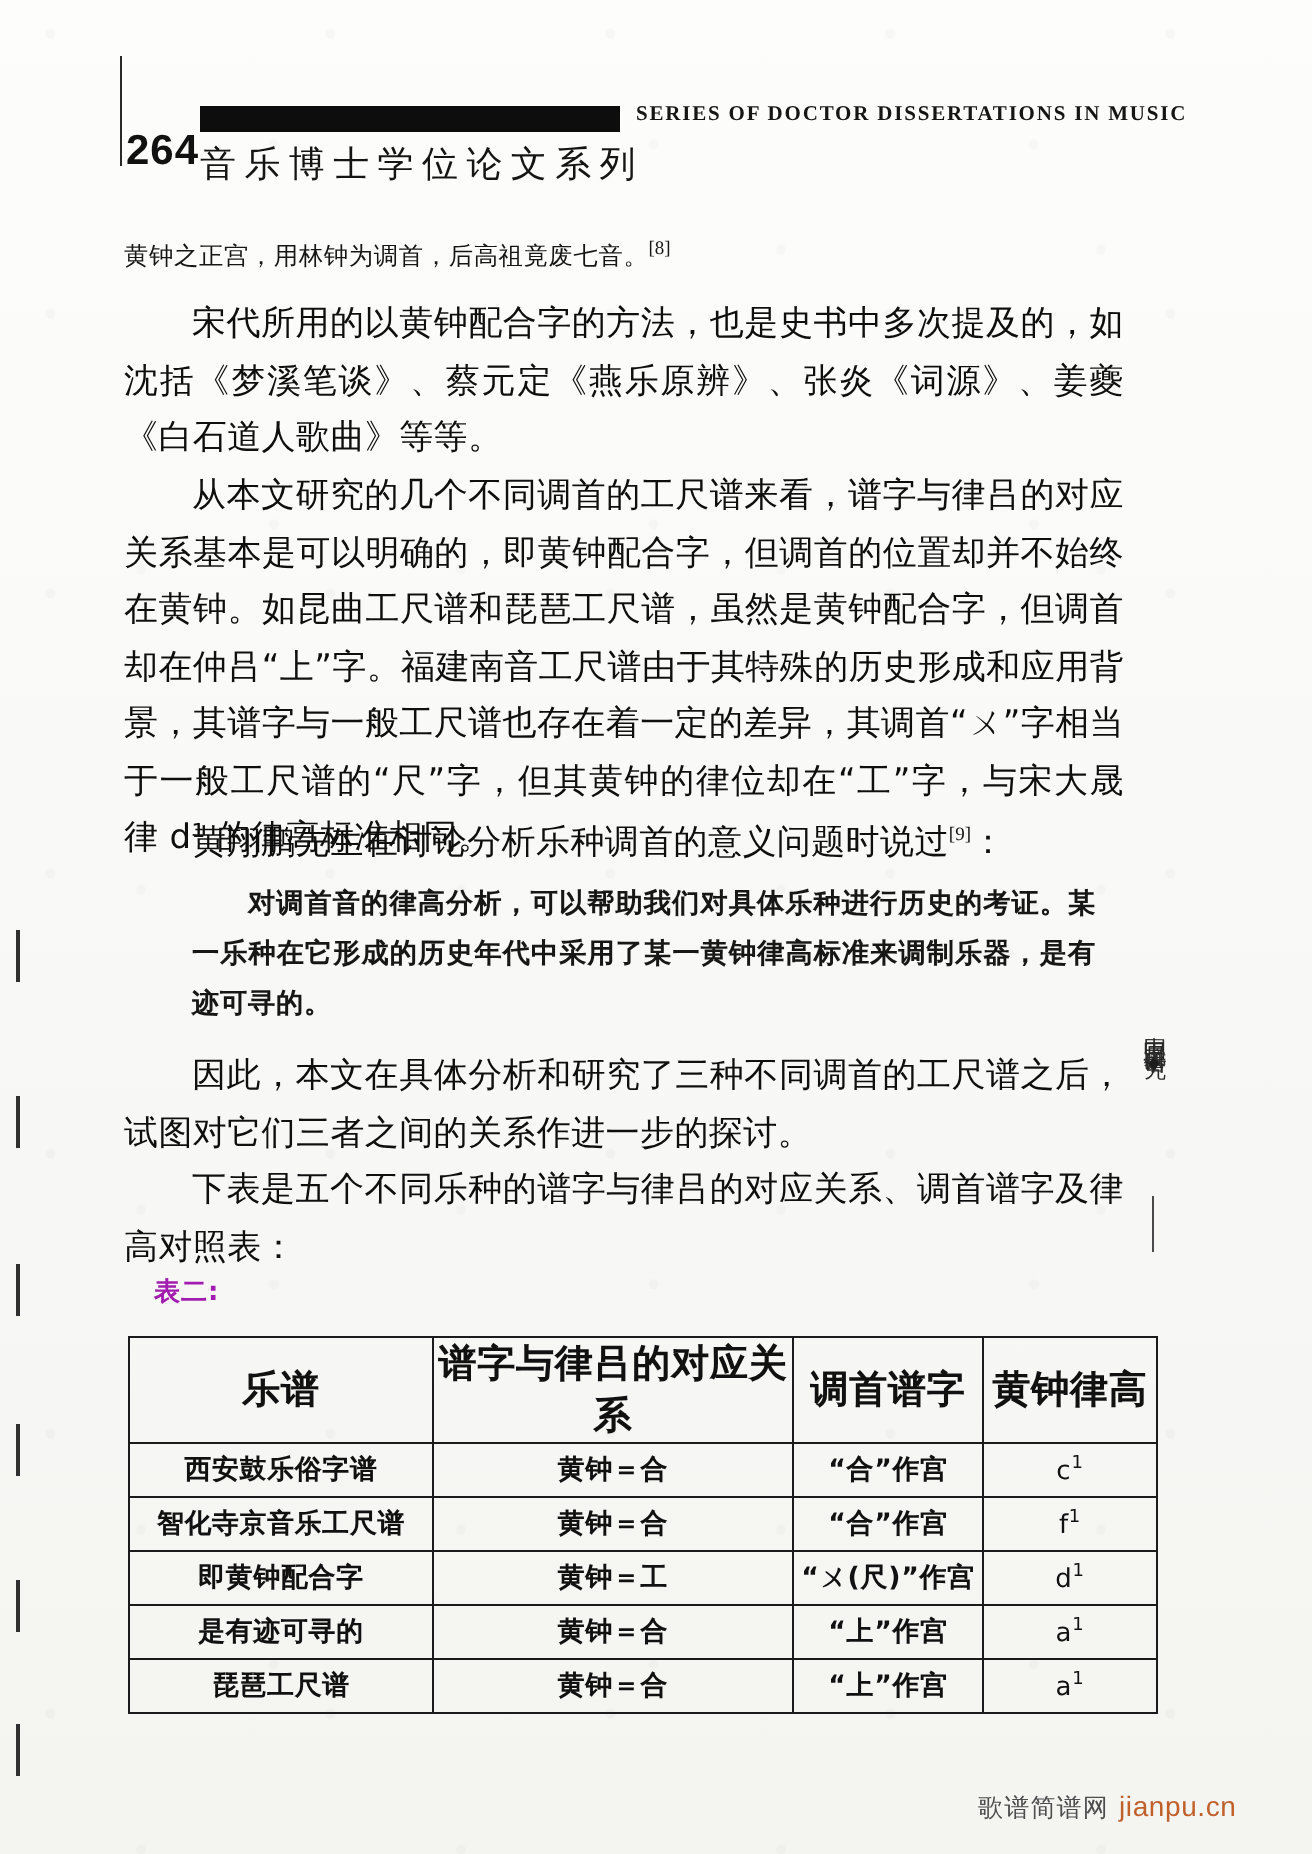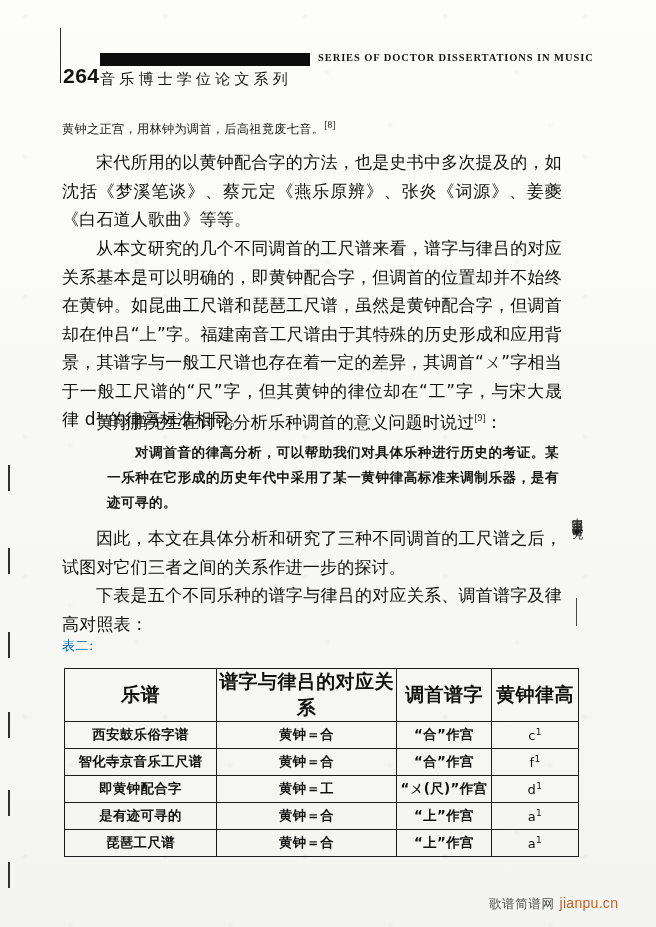--- a/index.html
+++ b/index.html
@@ -71,21 +71,21 @@
     font-size: 21px;
     font-weight: 700;
     color: #111;
     font-family: Liberation Sans, sans-serif;
     letter-spacing: 0.5px;
   }
   #header-zh {
     position: absolute;
     left: 40px;
     top: 20px;
-    font-size: 15px;
+    font-size: 18px;
     letter-spacing: 4.2px;
     color: #151515;
     font-family: "DejaVu Sans", "Liberation Sans", sans-serif;
     white-space: nowrap;
   }
 
   
   .body-col {
     position: absolute;
     left: 62px;
@@ -121,26 +121,26 @@
   sup.fn {
     font-size: 9.5px;
     vertical-align: super;
     letter-spacing: 0;
     font-family: "Liberation Serif", "DejaVu Serif", serif;
   }
 
   
   #table-caption {
     position: absolute;
-    left: 62px;
+    left: 77px;
     top: 637px;
     font-size: 13px;
-    font-weight: 400;
+    font-weight: 700;
     letter-spacing: 0.5px;
-    color: #0369a1;
+    color: #a21caf;
   }
   #score-table {
     position: absolute;
     left: 64px;
     top: 668px;
     width: 514px;
     border-collapse: collapse;
     table-layout: fixed;
   }
   #score-table td, #score-table th {
@@ -257,21 +257,21 @@
   </div>
 
   <div class="body-col para" style="top:148px;">宋代所用的以黄钟配合字的方法，也是史书中多次提及的，如沈括《梦溪笔谈》、蔡元定《燕乐原辨》、张炎《词源》、姜夔《白石道人歌曲》等等。</div>
 
   <div class="body-col para" style="top:234px;">从本文研究的几个不同调首的工尺谱来看，谱字与律吕的对应关系基本是可以明确的，即黄钟配合字，但调首的位置却并不始终在黄钟。如昆曲工尺谱和琵琶工尺谱，虽然是黄钟配合字，但调首却在仲吕“上”字。福建南音工尺谱由于其特殊的历史形成和应用背景，其谱字与一般工尺谱也存在着一定的差异，其调首“ㄨ”字相当于一般工尺谱的“尺”字，但其黄钟的律位却在“工”字，与宋大晟律 d¹ 的律高标准相同。</div>
 
   <div class="body-col para" style="top:404px;">
     <span>黄翔鹏先生在讨论分析乐种调首的意义问题时说过</span><sup class="fn">[9]</sup><span>：</span>
   </div>
 
-  <div class="blockquote" style="position:absolute;left:107px;top:440px;width:452px;">对调首音的律高分析，可以帮助我们对具体乐种进行历史的考证。某一乐种在它形成的历史年代中采用了某一黄钟律高标准来调制乐器，是有迹可寻的。</div>
+  <div class="blockquote" style="position:absolute;left:96px;top:440px;width:452px;">对调首音的律高分析，可以帮助我们对具体乐种进行历史的考证。某一乐种在它形成的历史年代中采用了某一黄钟律高标准来调制乐器，是有迹可寻的。</div>
 
   <div class="body-col para" style="top:524px;">因此，本文在具体分析和研究了三种不同调首的工尺谱之后，试图对它们三者之间的关系作进一步的探讨。</div>
 
   <div class="body-col para" style="top:581px;">下表是五个不同乐种的谱字与律吕的对应关系、调首谱字及律高对照表：</div>
 
   <div id="table-caption">表二:</div>
 
   <table id="score-table">
     <colgroup>
       <col class="c1">

